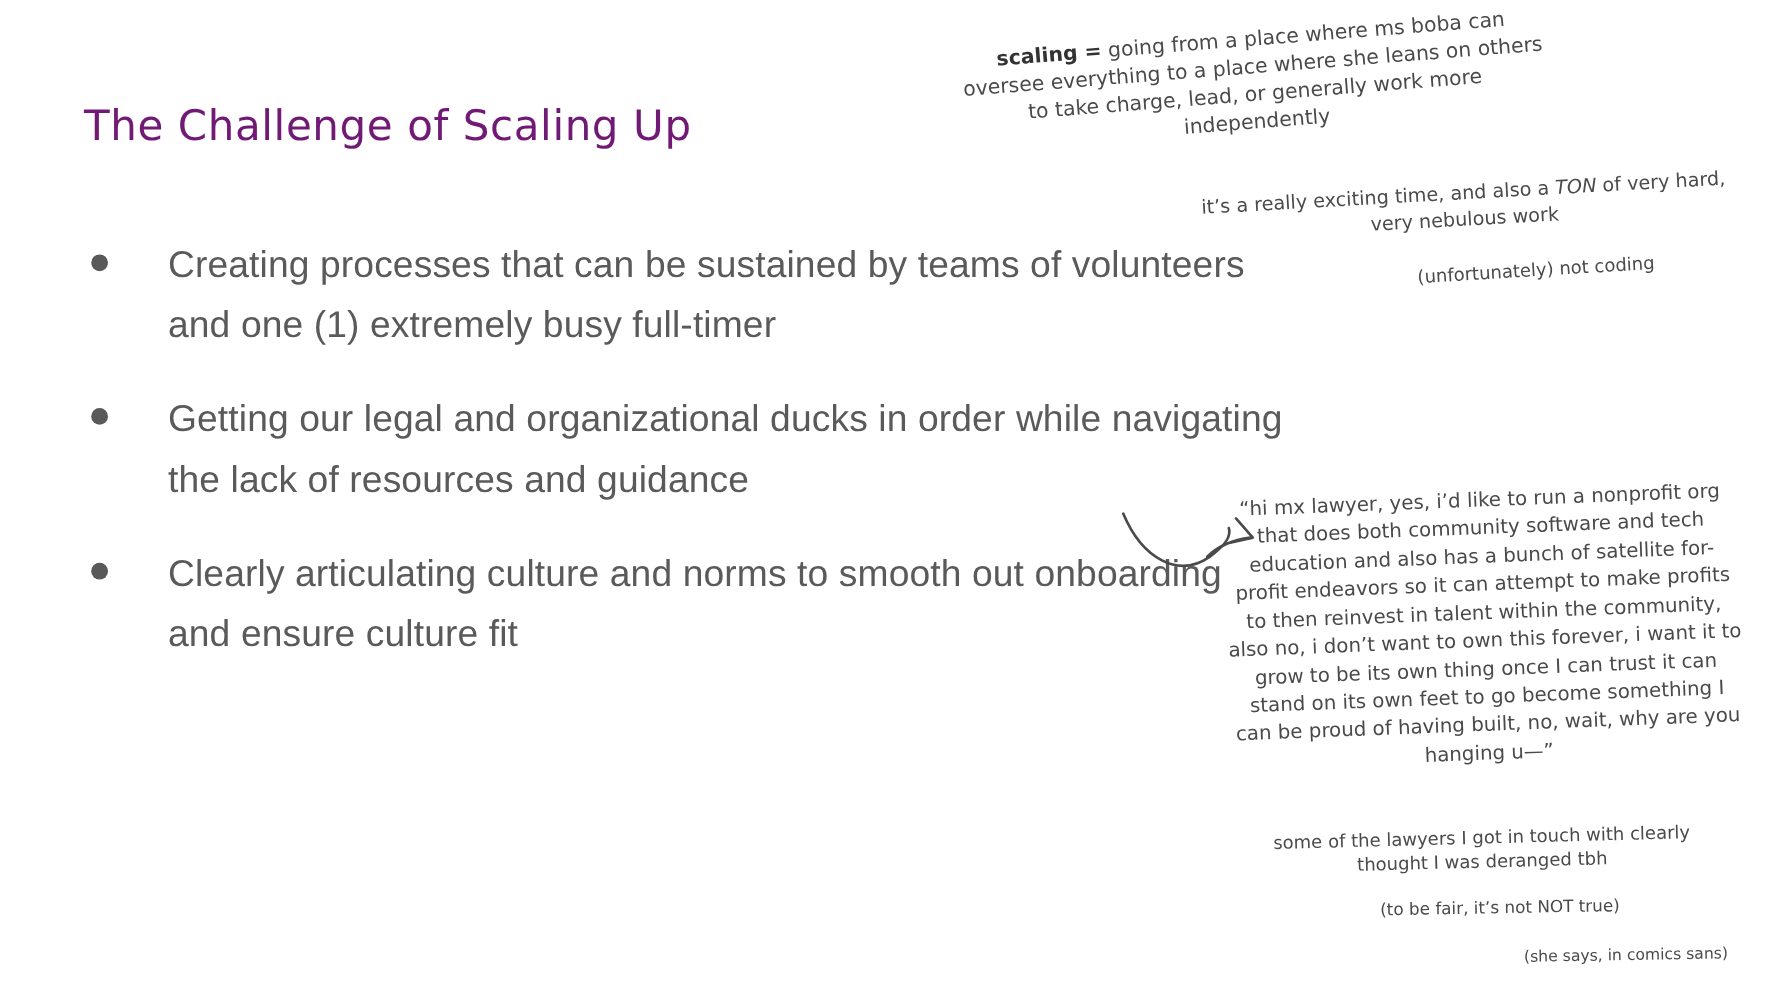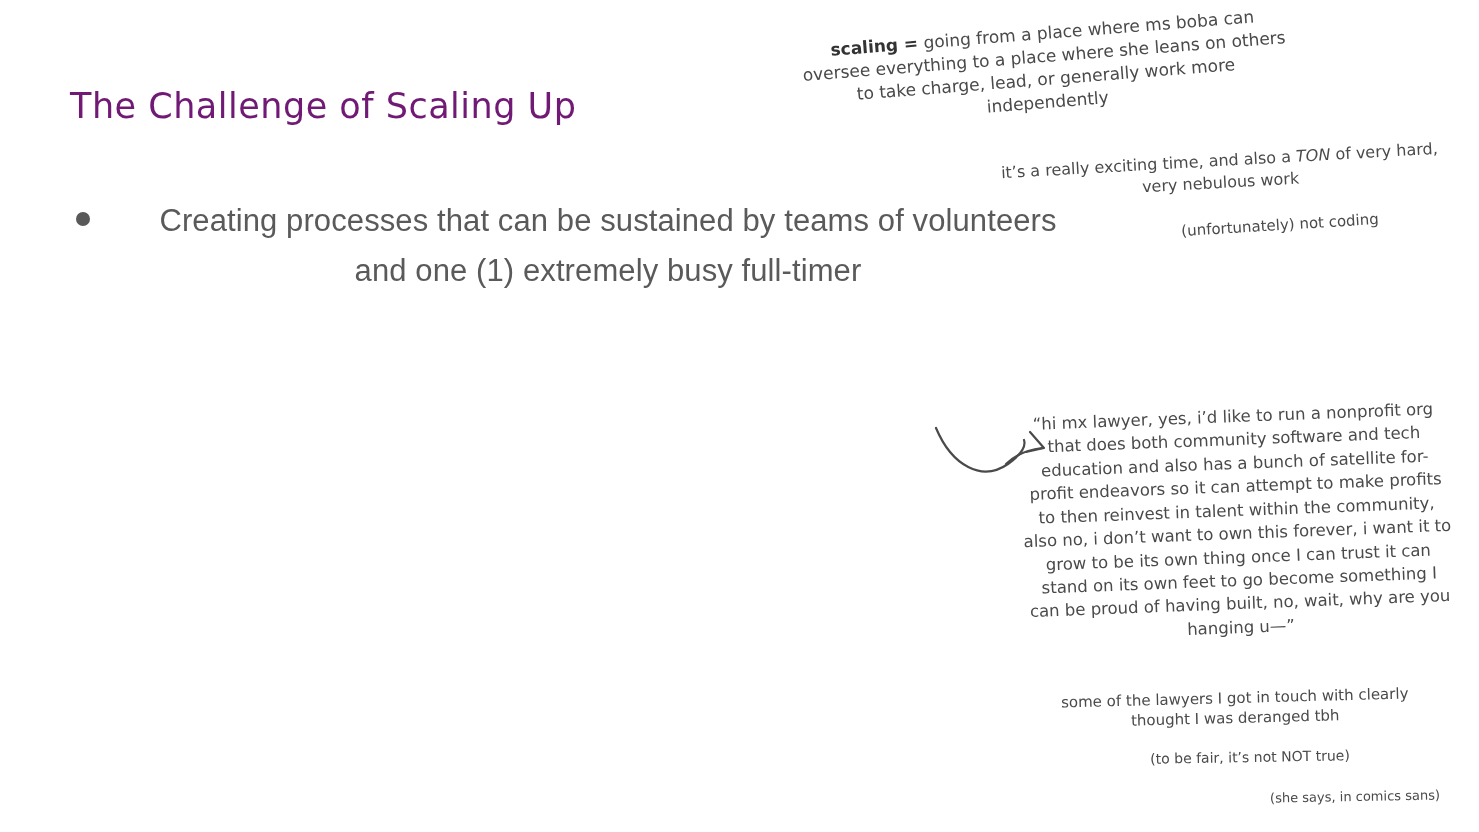--- a/index.html
+++ b/index.html
@@ -54,21 +54,20 @@
     margin-top: 16px;
     margin-right: 50px;
   }
   .bullet-text {
     flex: 1 1 auto;
     font-family: "Liberation Sans", sans-serif;
     font-size: 31px;
     line-height: 1.62;
     color: #5a5a5a;
     letter-spacing: 0.1px;
-    text-align: center;
   }
 
   
   .note {
     position: absolute;
     font-family: "DejaVu Sans", sans-serif;
     color: #4a4a4a;
     text-align: center;
     line-height: 1.35;
   }
@@ -146,21 +145,29 @@
 
   <div class="title">The Challenge of Scaling Up</div>
 
   <div class="bullets">
 
     <div class="bullet-row">
       <span class="bullet-dot"></span>
       <span class="bullet-text">Creating processes that can be sustained by teams of volunteers and one (1) extremely busy full-timer</span>
     </div>
 
+    <div class="bullet-row">
+      <span class="bullet-dot"></span>
+      <span class="bullet-text">Getting our legal and organizational ducks in order while navigating the lack of resources and guidance</span>
+    </div>
 
+    <div class="bullet-row">
+      <span class="bullet-dot"></span>
+      <span class="bullet-text">Clearly articulating culture and norms to smooth out onboarding and ensure culture fit</span>
+    </div>
 
 
   </div>
 
   <div class="note note-scaling">
     <b>scaling =</b><span> going from a place where ms boba can oversee everything to a place where she leans on others to take charge, lead, or generally work more independently</span>
   </div>
 
   <div class="note note-exciting">
     <span>it’s a really exciting time, and also a </span><i>TON</i><span> of very hard, very nebulous work</span>

